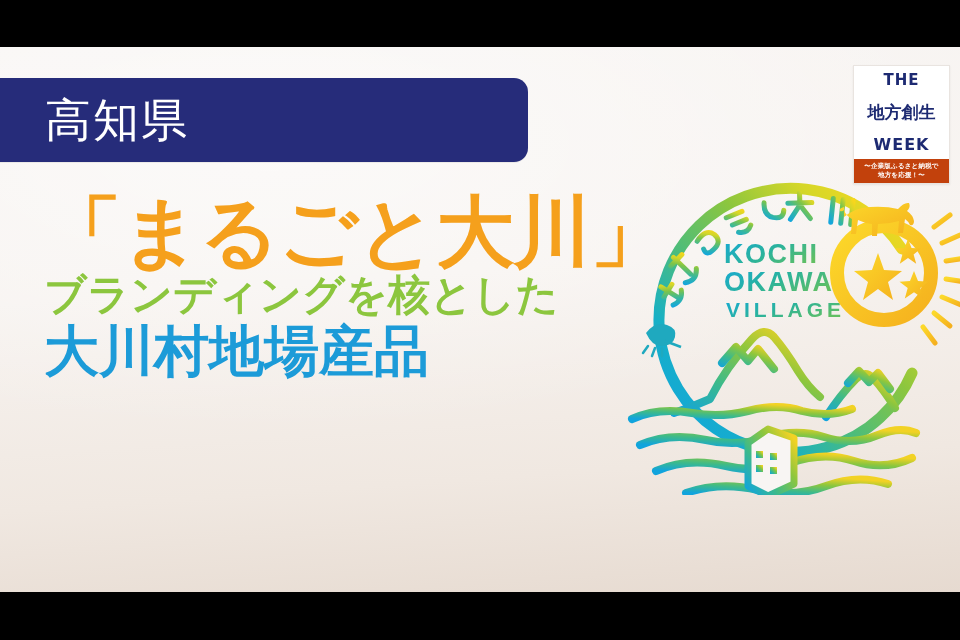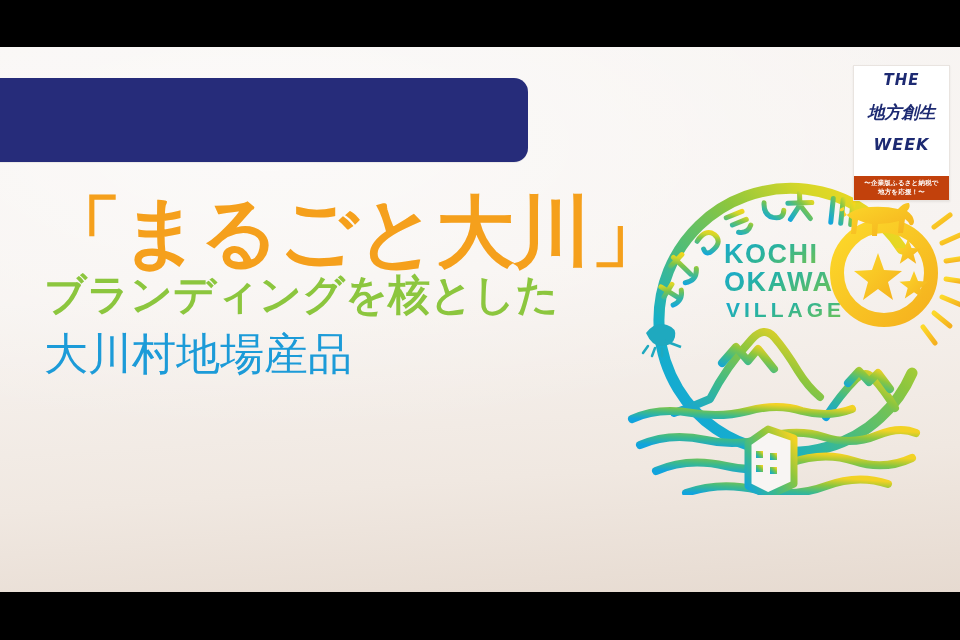--- a/index.html
+++ b/index.html
@@ -48,34 +48,34 @@
   #headline{position:absolute;left:44px;top:146px;z-index:10;}
   .h-main{
     font-size:78px;line-height:1.02;font-weight:700;color:#f5a01c;
     letter-spacing:-1px;white-space:nowrap;
   }
   .h-sub{
     font-size:42px;line-height:1.05;font-weight:700;color:#8cc63e;
     letter-spacing:0px;white-space:nowrap;
   }
   .h-blue{
-    margin-top:12px;
-    font-size:44px;line-height:1.12;font-weight:400;color:#1c9bd8;
+    margin-top:4px;
+    font-size:55px;line-height:1.12;font-weight:700;color:#1c9bd8;
     letter-spacing:0px;white-space:nowrap;
   }
   .h-blue .l2{display:block;}
 
   
   #weeklogo{
     position:absolute;right:10px;top:18px;width:95px;z-index:14;
     background:#ffffff;border:1px solid #e9e4e0;
     display:flex;flex-direction:column;align-items:stretch;
     box-shadow:0 1px 2px rgba(0,0,0,.07);
   }
-  #weeklogo .wl-body{padding:7px 4px 22px;text-align:center;font-style:italic;}
+  #weeklogo .wl-body{padding:7px 4px 5px;text-align:center;}
   #weeklogo .wl-the{
     font-size:15px;font-weight:700;color:#1d2a72;letter-spacing:1px;line-height:1.05;
   }
   #weeklogo .wl-jp{
     font-size:17px;font-weight:700;color:#1d2a72;letter-spacing:0px;line-height:1.15;margin-top:14px;
   }
   #weeklogo .wl-week{
     font-size:16px;font-weight:700;color:#1d2a72;letter-spacing:1px;line-height:1.1;margin-top:14px;
   }
   #weeklogo .wl-band{
@@ -92,20 +92,21 @@
 <body>
 
 <div id="stage">
 
   <div class="bar top"></div>
 
   <div id="slide">
 
     <div id="badge">
       <div class="inner">
+        <span class="pref">高知県</span>
       </div>
     </div>
 
     <div id="headline">
       <div class="h-main">「まるごと大川」</div>
       <div class="h-sub">ブランディングを核とした</div>
       <div class="h-blue">
         <span class="l2">大川村地場産品</span>
       </div>
     </div>

